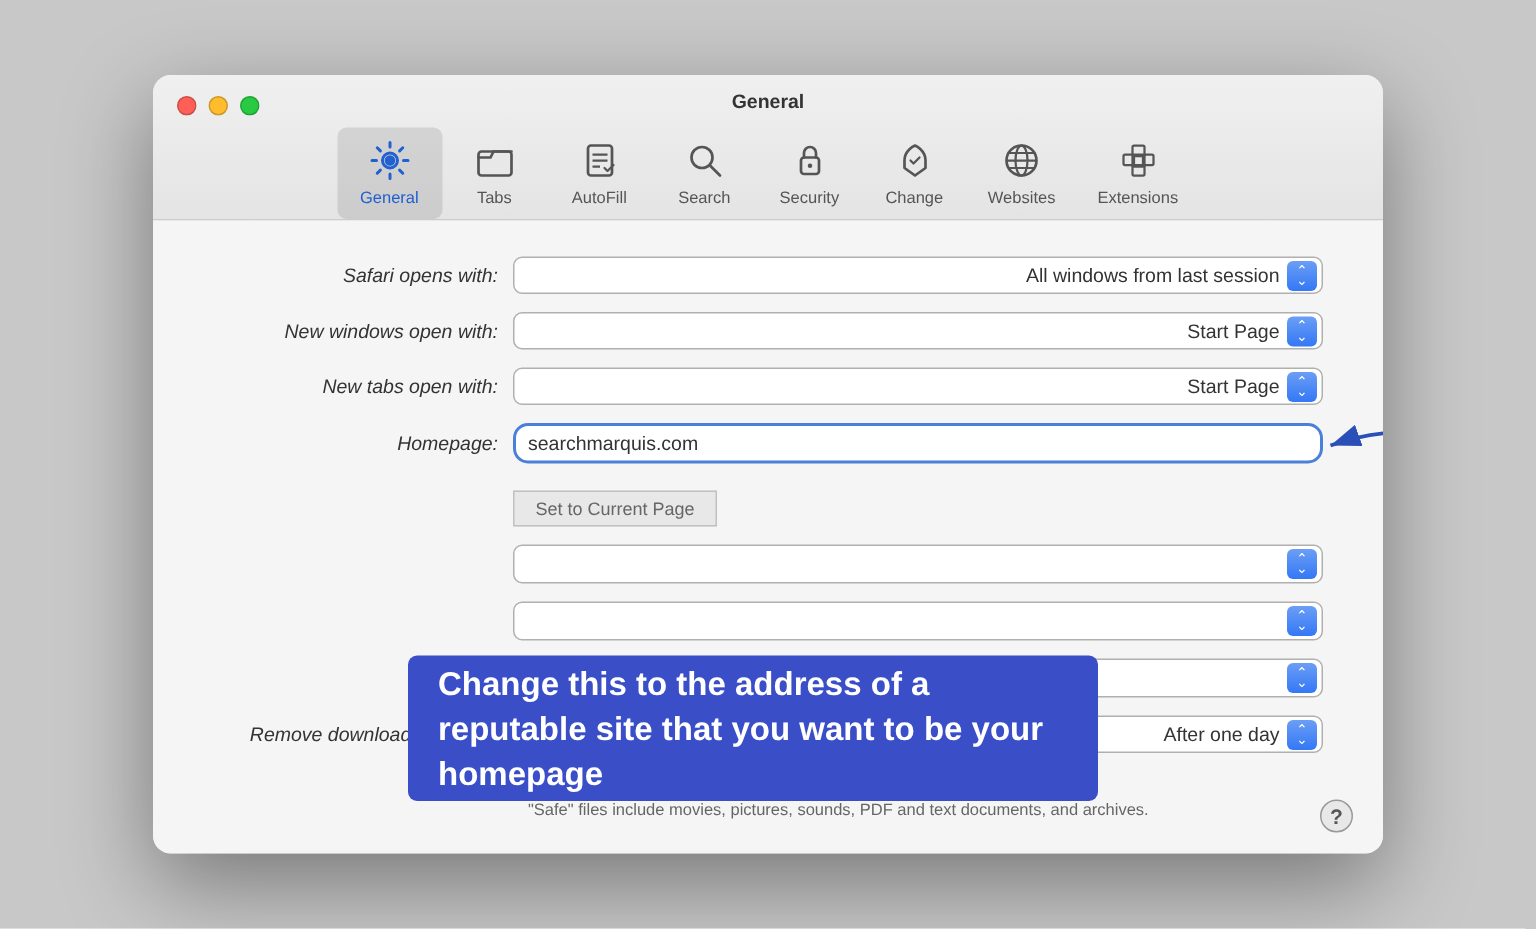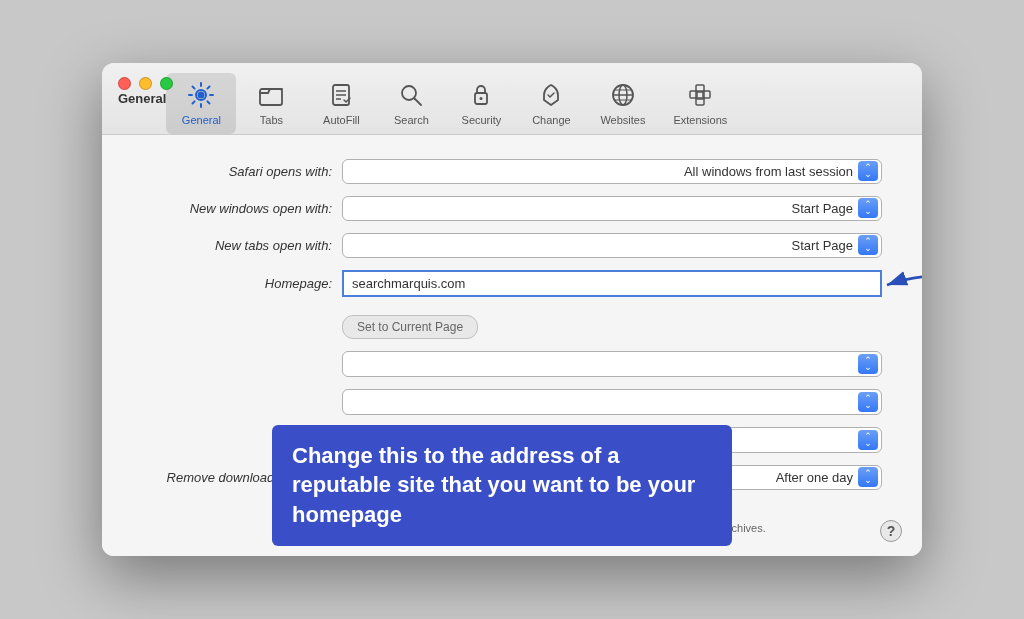--- a/index.html
+++ b/index.html
@@ -19,21 +19,21 @@
       border-radius: 12px;
       box-shadow: 0 20px 60px rgba(0,0,0,0.4);
       overflow: hidden;
       position: relative;
     }
     .titlebar {
       background: linear-gradient(to bottom, #f0f0f0, #e4e4e4);
       border-bottom: 1px solid #ccc;
       padding: 10px 16px 0;
       display: flex;
-      flex-direction: row;
+      flex-direction: column;
       align-items: center;
     }
     .window-controls {
       display: flex;
       gap: 8px;
       position: absolute;
       top: 14px;
       left: 16px;
     }
     .dot {
@@ -152,44 +152,44 @@
       color: white;
       font-size: 9px;
       line-height: 1;
       margin-top: -2px;
     }
     .text-input {
       width: 100%;
       padding: 4px 8px;
       font-size: 13px;
       border: 2px solid #4a80d9;
-      border-radius: 0;
+      border-radius: 10px;
       background: white;
       color: #333;
       outline: none;
     }
     .set-current-btn {
       margin-top: 6px;
       padding: 4px 14px;
       font-size: 12px;
       color: #666;
       background: #e8e8e8;
       border: 1px solid #c0c0c0;
-      border-radius: 11px;
+      border-radius: 0;
       cursor: pointer;
     }
     .annotation-box {
       position: absolute;
       left: 170px;
       top: 290px;
       background: #3a4fc7;
       color: white;
       font-size: 22px;
       font-weight: 800;
-      padding: 16px 20px;
+      padding: 4px 20px;
       border-radius: 6px;
       width: 460px;
       line-height: 1.35;
       z-index: 10;
     }
     .checkbox-row {
       display: flex;
       align-items: flex-start;
       margin-left: 210px;
       margin-top: 10px;

